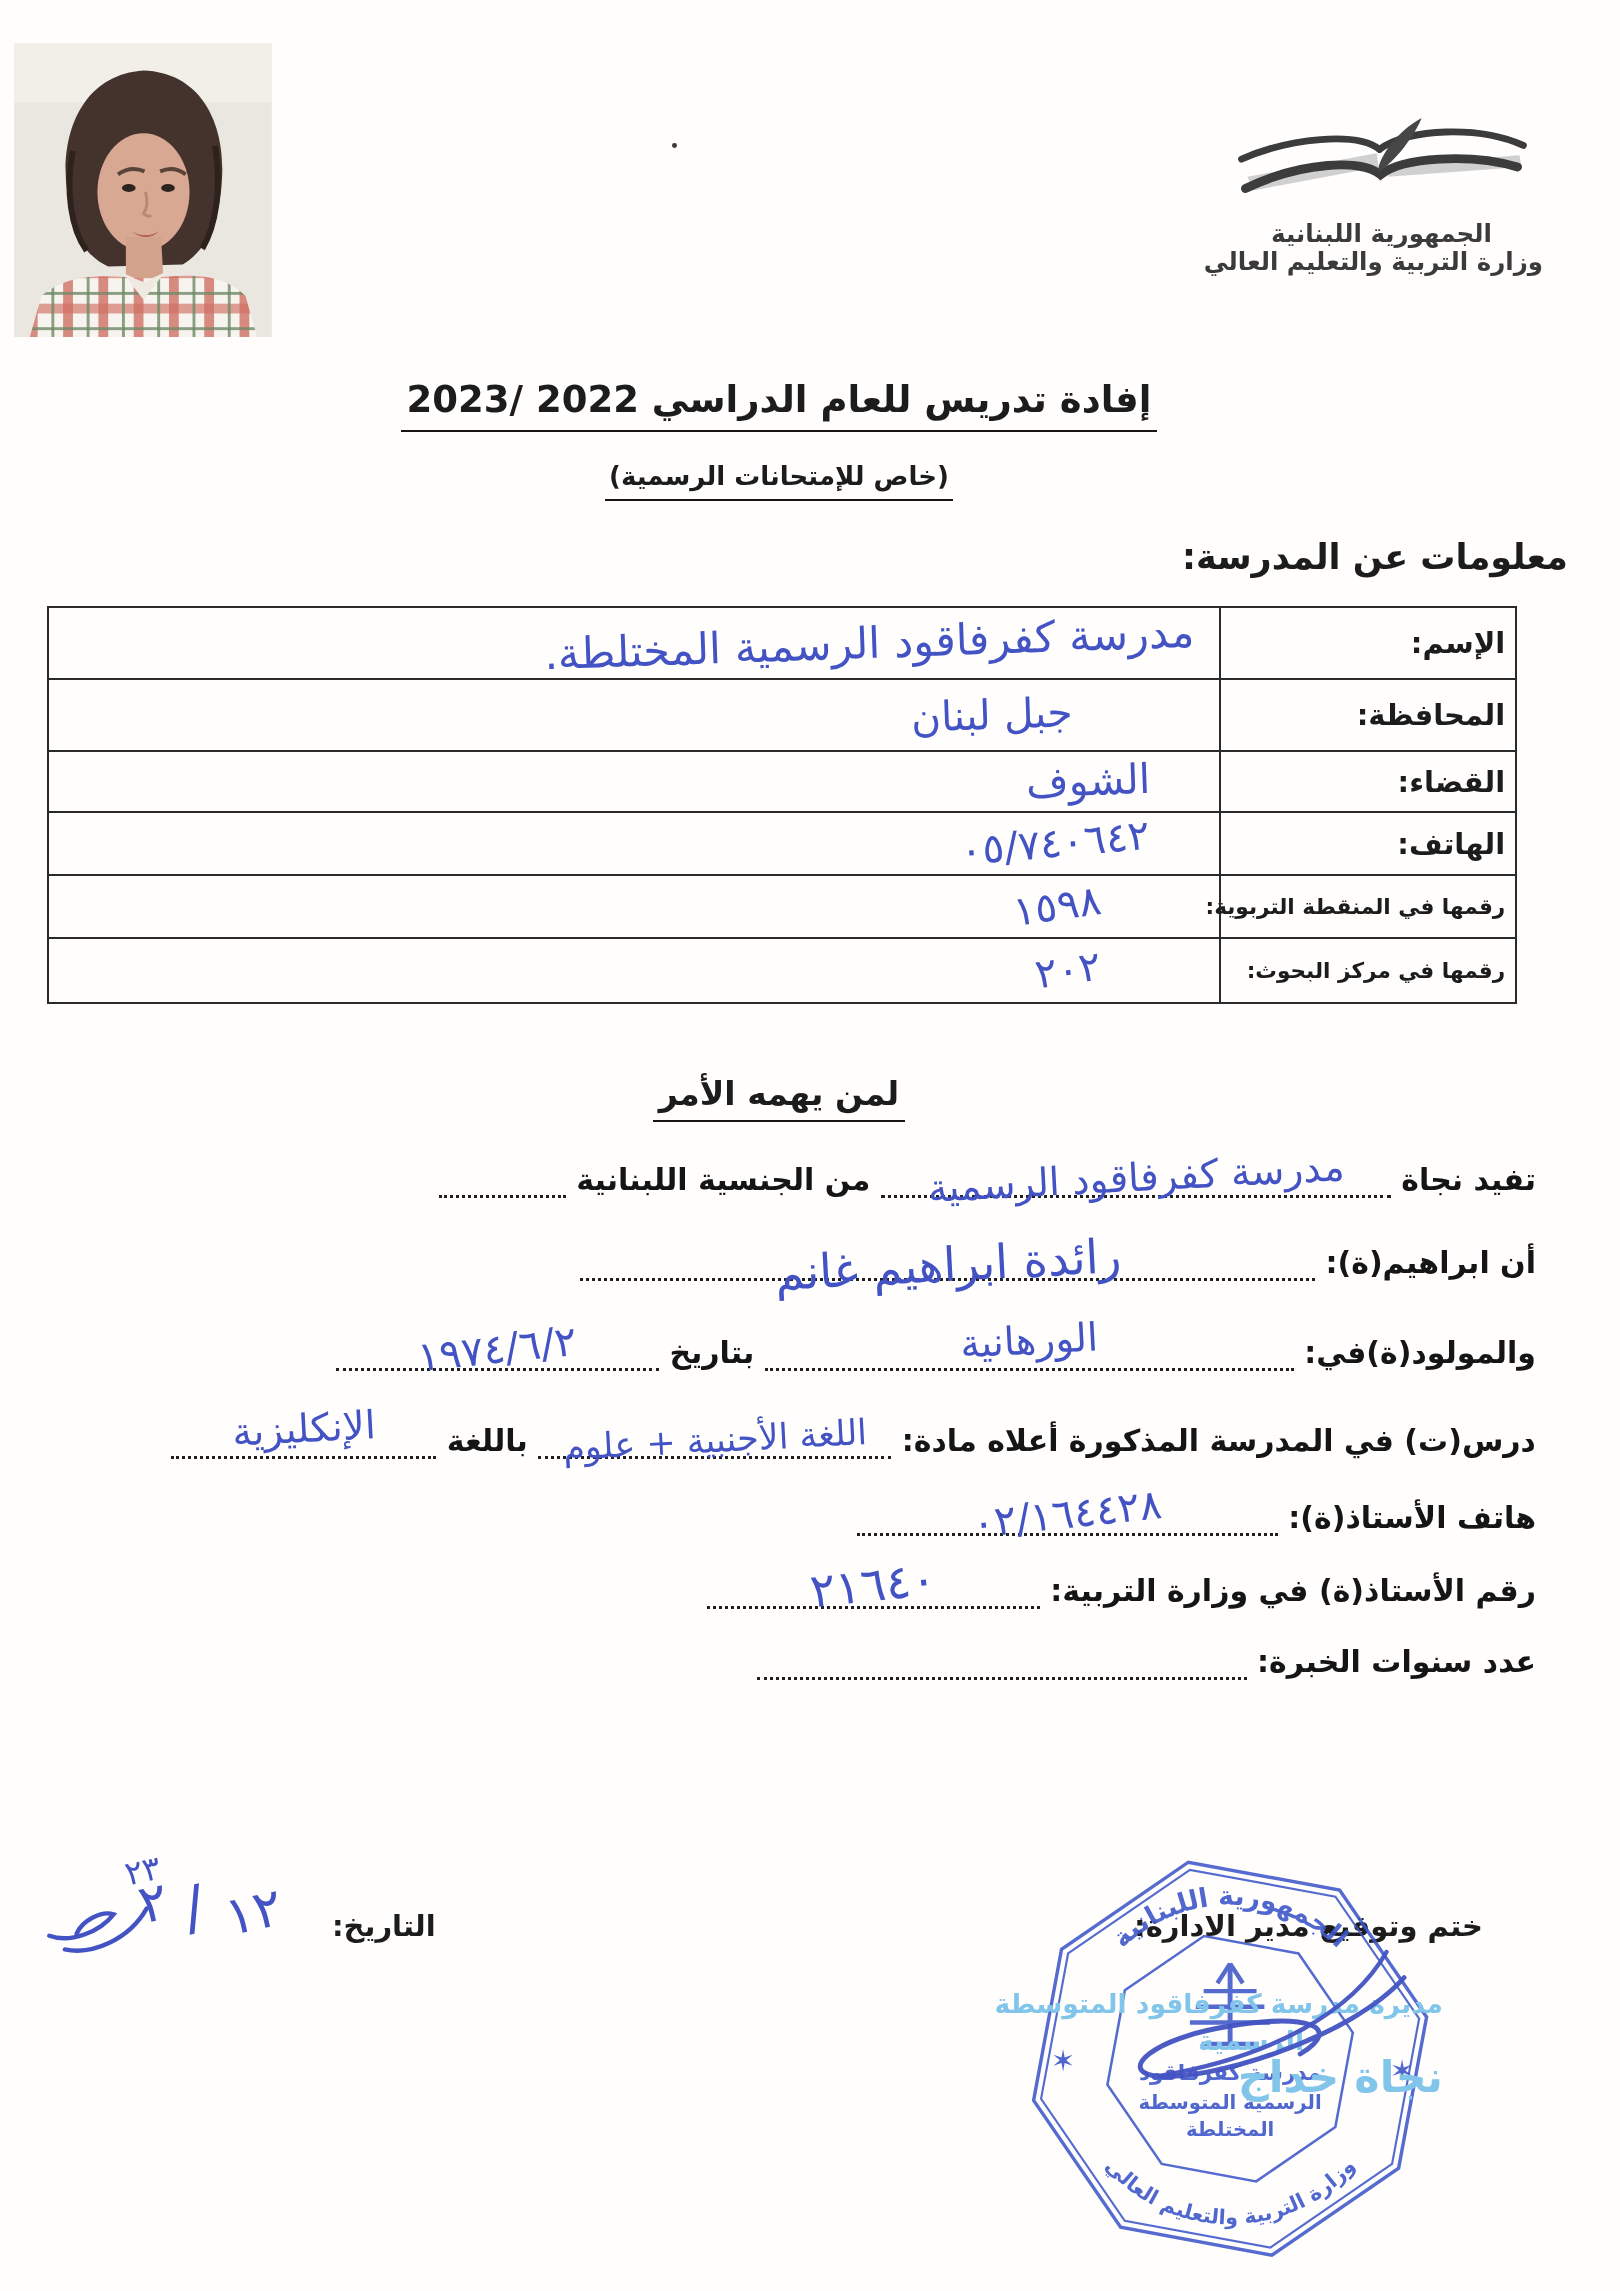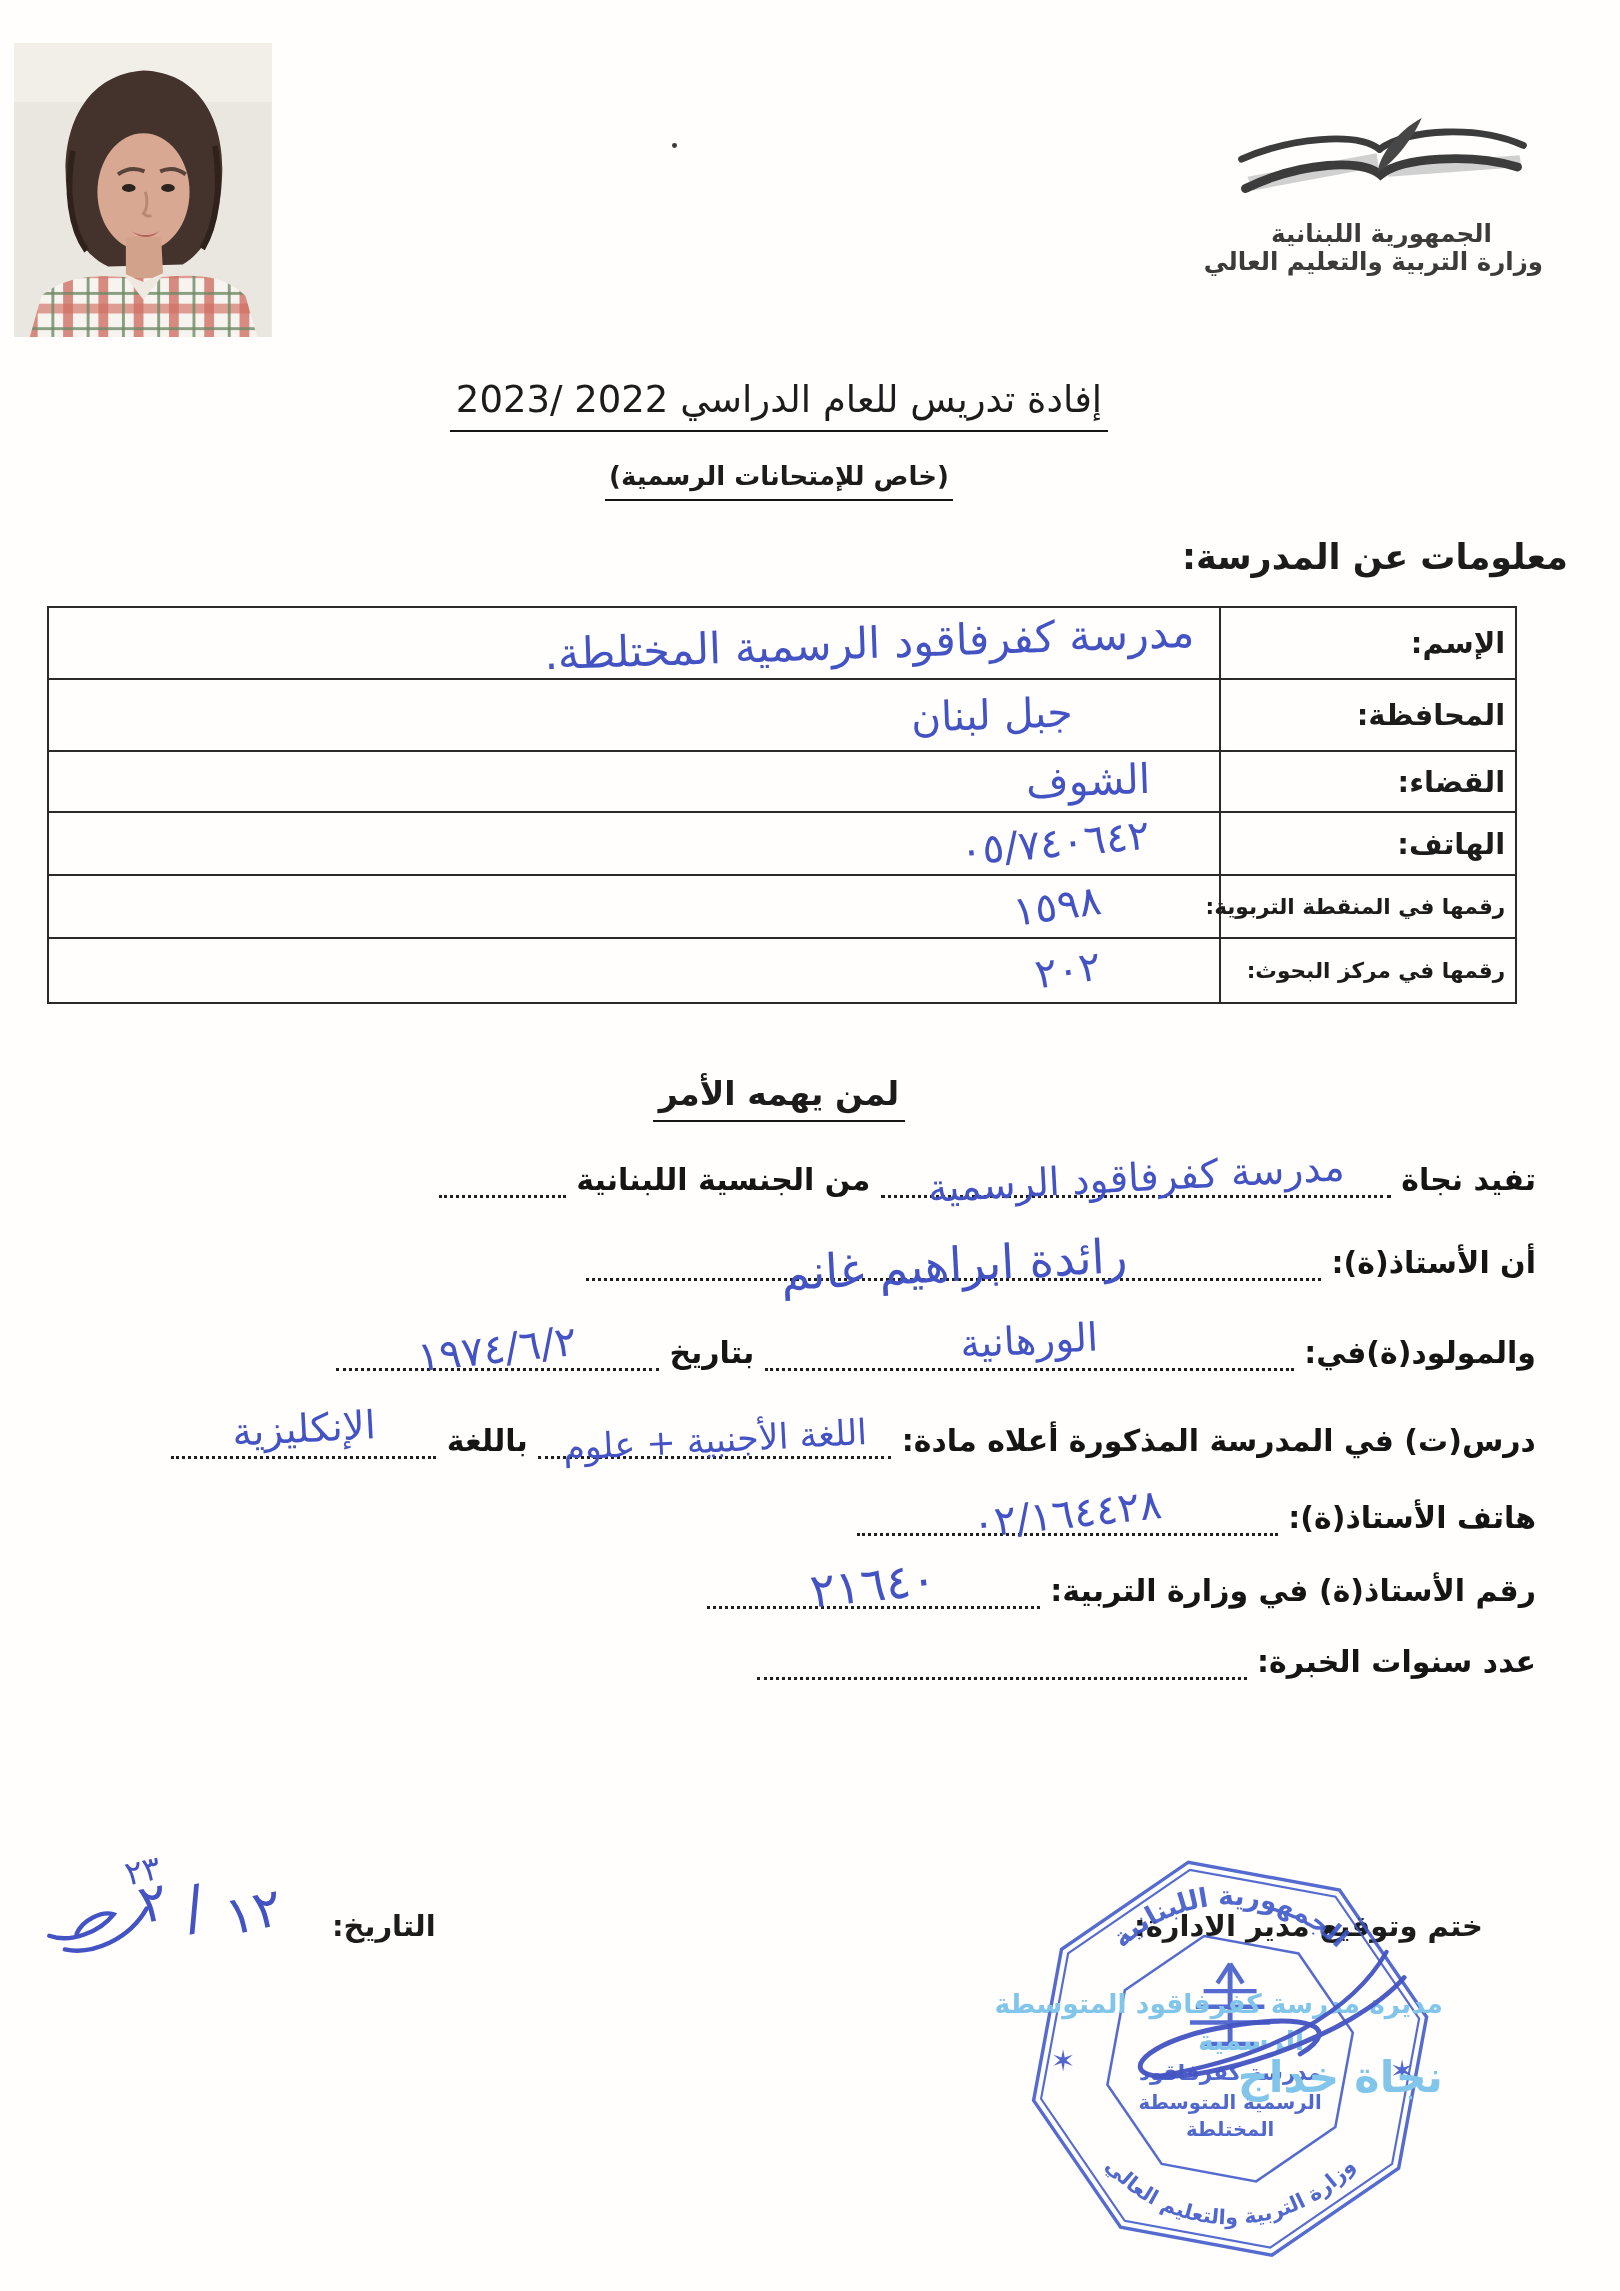--- a/index.html
+++ b/index.html
@@ -8,21 +8,21 @@
 
   
   .photo{position:absolute;left:13.7px;top:43px;width:258px;height:294px;}
 
   
   .logo{position:absolute;left:1220px;top:116px;width:323px;text-align:center;}
   .logo .l1,.logo .l2{direction:rtl;color:#3b3b3b;font-weight:600;font-size:24.5px;line-height:1.15;white-space:nowrap;}
 
   
   .title{position:absolute;left:294px;top:378px;width:970px;text-align:center;direction:rtl;}
-  .title span{display:inline-block;font-size:37px;font-weight:400;border-bottom:2.9px solid #161616;padding:0 5.9px 8.8px;}
+  .title span{display:inline-block;font-size:37px;font-weight:700;border-bottom:2.9px solid #161616;padding:0 5.9px 8.8px;}
   .subtitle{position:absolute;left:294px;top:461px;width:970px;text-align:center;direction:rtl;}
   .subtitle span{display:inline-block;font-size:26px;font-weight:600;border-bottom:2.9px solid #161616;padding:0 3.9px 7.8px;text-align:center;}
 
   .school-heading{position:absolute;right:52px;top:537px;direction:rtl;font-size:35px;font-weight:600;}
 
   
   .info-table{position:absolute;left:47px;top:606px;width:1470px;border-collapse:collapse;direction:rtl;table-layout:fixed;}
   .info-table td{border:2px solid #2a2a2a;overflow:visible;}
   .lbl{width:282px;font-size:29px;font-weight:600;padding:2px 9.8px 2px 2px;text-align:right;vertical-align:middle;white-space:nowrap;}
   .lbl.small{font-size:21.6px;font-weight:700;margin-left:44px;}
@@ -147,21 +147,21 @@
   <div class="fline" style="top:1160px;">
     <span>تفيد نجاة</span>
     <span class="blank" style="width:510px;">
       <span class="hw">مدرسة كفرفاقود الرسمية</span>
     </span>
     <span>من الجنسية اللبنانية</span>
     <span class="blank" style="width:127px;"></span>
   </div>
 
   <div class="fline" style="top:1243px;">
-    <span>أن الأستاذ(ة):</span>
+    <span>أن ابراهيم(ة):</span>
     <span class="blank" style="width:735px;">
       <span class="hw big">رائدة ابراهيم غانم</span>
     </span>
   </div>
 
   <div class="fline" style="top:1333px;">
     <span>والمولود(ة)في:</span>
     <span class="blank" style="width:529px;">
       <span class="hw lift">الورهانية</span>
     </span>

